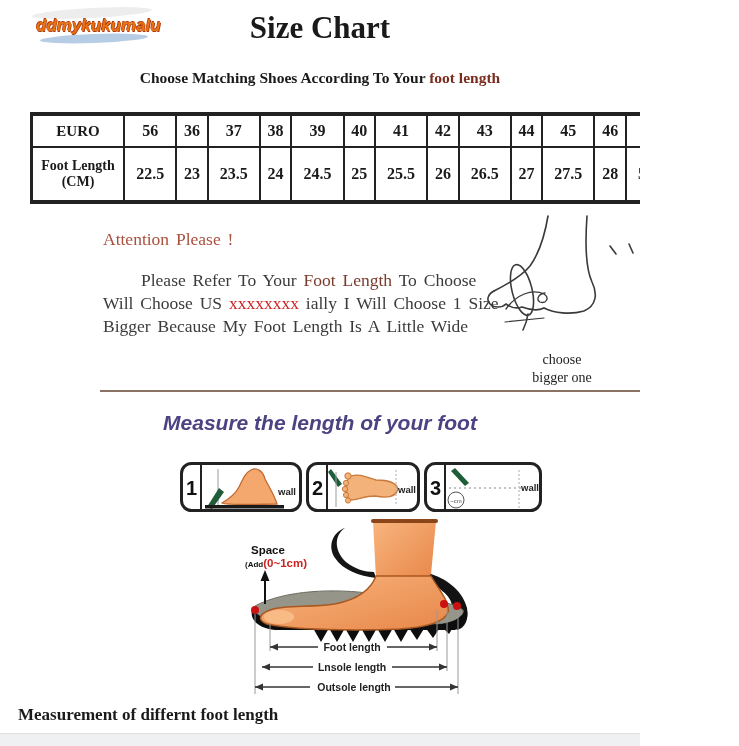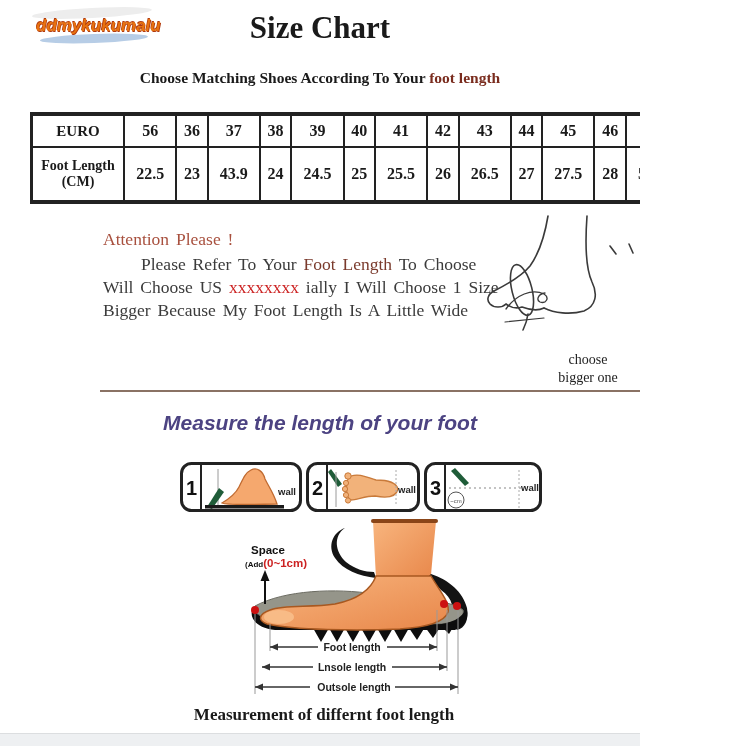--- a/index.html
+++ b/index.html
@@ -23,38 +23,38 @@
               font-weight:bold;text-align:center;}
   .size-table td{border:2px solid #222;font-size:16px;padding:0;}
   .size-table tr:first-child td{height:30px;}
   .size-table tr:last-child td{height:52px;}
   .size-table{border:3px solid #222;border-top-width:4px;border-bottom-width:4px;}
   .size-table .rowlabel{width:74px;font-size:15px;}
   .size-table tr:last-child .rowlabel{font-size:14px;line-height:1.15;padding:0 8px;}
   
   .attention{position:absolute;left:103px;top:228px;width:428px;font-size:17.5px;line-height:1.32;
              color:#3b3b3b;word-spacing:2.5px;}
-  .attention .head{color:#a8503e;margin-bottom:2px;}
+  .attention .head{color:#a8503e;margin-bottom:18px;}
   .attention .indent{text-indent:38px;}
   .attention .maroon{color:#7a3a2c;}
   .attention .redx{color:#cc2222;margin-top:24px;}
   
   .sketch{position:absolute;left:482px;top:214px;}
-  .note{position:absolute;left:528px;top:351px;width:120px;text-align:center;font-size:14px;
+  .note{position:absolute;left:502px;top:351px;width:120px;text-align:center;font-size:14px;
         line-height:1.25;color:#222;}
   .divider{position:absolute;left:100px;top:390px;width:639px;height:2px;background:#8a7264;}
   
   .measure-heading{position:absolute;left:0;top:411px;width:100%;text-align:center;
         font-family:"Liberation Sans",sans-serif;font-weight:bold;font-style:italic;
         font-size:21px;color:#4c4382;}
   .step{position:absolute;top:462px;}
   .step1{left:180px;} .step2{left:306px;} .step3{left:424px;}
   
   .big-diagram{position:absolute;left:225px;top:518px;}
-  .caption{position:absolute;left:4px;top:705px;width:100%;text-align:center;font-size:17px;font-weight:bold;}
+  .caption{position:absolute;left:18px;top:705px;width:100%;text-align:left;font-size:17px;font-weight:bold;}
   .bottom-bar{position:absolute;left:0;top:733px;width:739px;height:13px;background:#eef0f2;
         border-top:1px solid #dcdee0;}
   svg text{font-family:"Liberation Sans",sans-serif;}
 </style>
 </head>
 <body>
 
 <div id="canvas">
 
   <div class="logo">
@@ -82,21 +82,21 @@
           <td>44</td>
           <td>45</td>
           <td>46</td>
           <td>47</td>
           <td>48</td>
         </tr>
         <tr>
           <td class="rowlabel">Foot Length (CM)</td>
           <td>22.5</td>
           <td>23</td>
-          <td>43.9</td>
+          <td>23.5</td>
           <td>24</td>
           <td>24.5</td>
           <td>25</td>
           <td>25.5</td>
           <td>26</td>
           <td>26.5</td>
           <td>27</td>
           <td>27.5</td>
           <td>28</td>
           <td>53.4</td>

